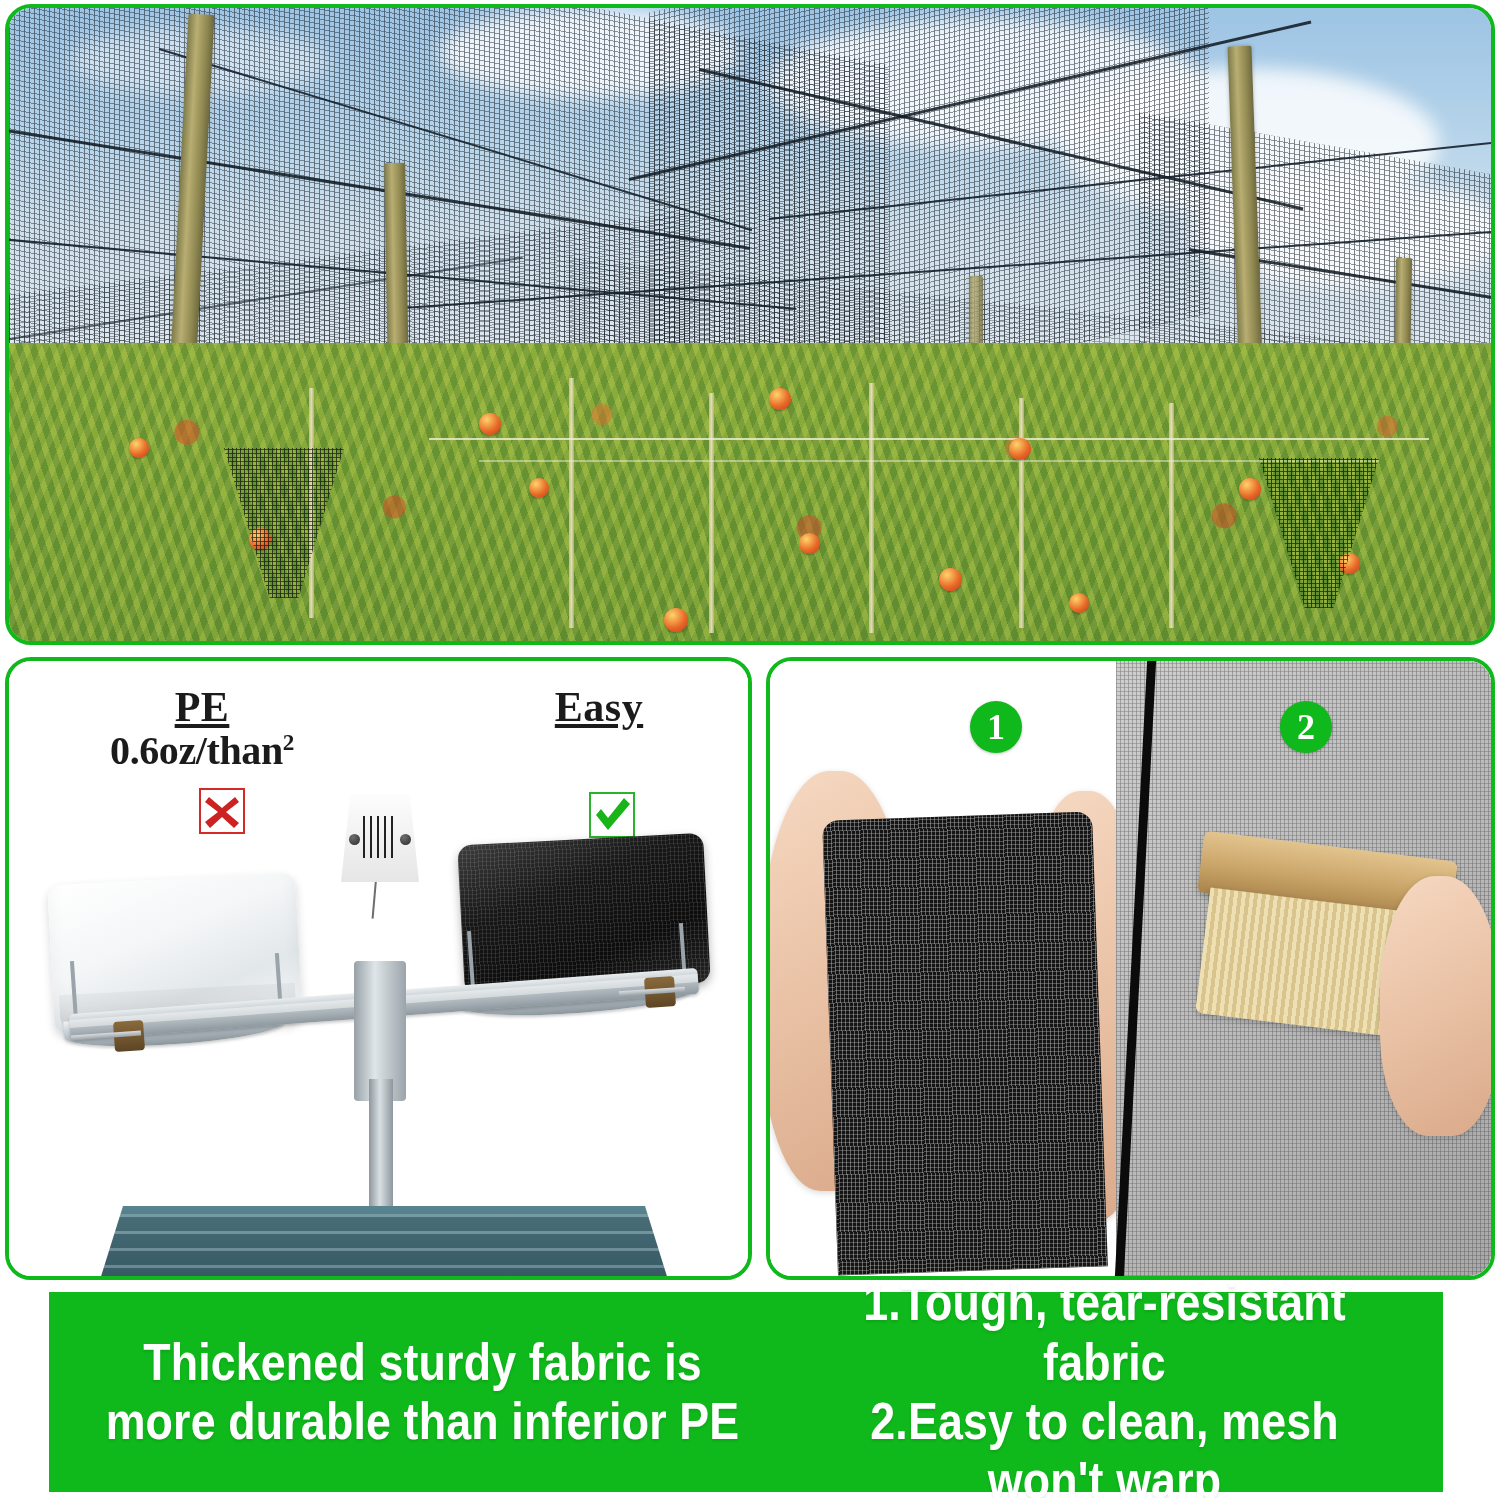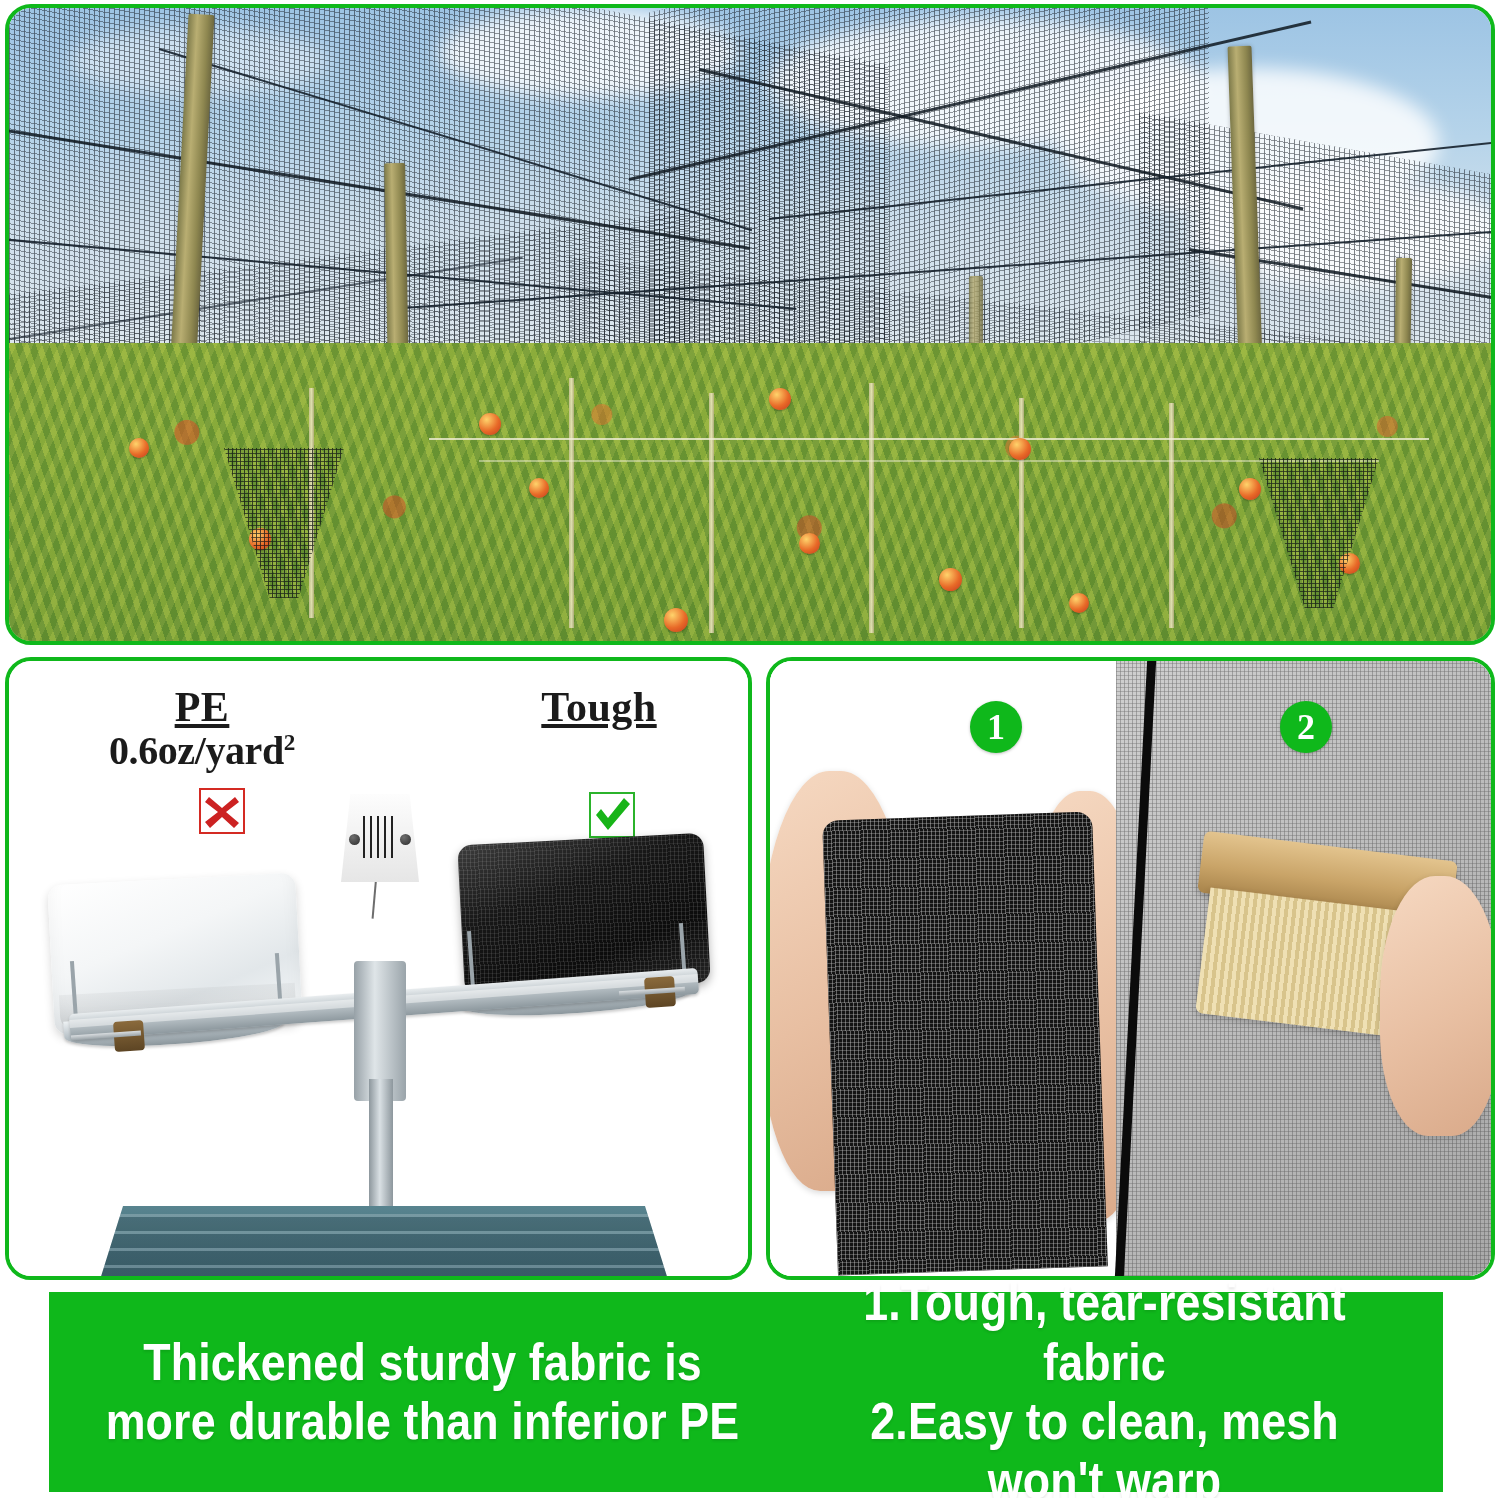--- a/index.html
+++ b/index.html
@@ -235,25 +235,25 @@
       <div class="netdrop" style="left:215px;top:440px;"></div>
       <div class="netdrop" style="left:1250px;top:450px;"></div>
     </div>
   </div>
 
   <div class="panel panel-left">
     <div class="scale-wrap">
 
       <div class="lbl lbl-pe">
         <span class="t1">PE</span>
-        <span class="t2"><span>0.6oz/yard</span><sup>2</sup></span>
+        <span class="t2"><span>0.6oz/than</span><sup>2</sup></span>
       </div>
 
       <div class="lbl lbl-ny">
-        <span class="t1">Tough</span>
+        <span class="t1">Easy</span>
       </div>
 
       <div class="mark mark-x">
         <svg viewBox="0 0 40 40">
             <path d="M7 6 L20 17 L33 6 L37 11 L24 21 L37 32 L32 37 L20 26 L8 37 L3 31 L16 21 L3 11 Z" fill="#cc2222"></path>
           </svg>
       </div>
       <div class="mark mark-v">
         <svg viewBox="0 0 40 40">
             <path d="M4 20 L9 14 L16 23 L32 3 L38 9 L16 35 Z" fill="#18b418"></path>

